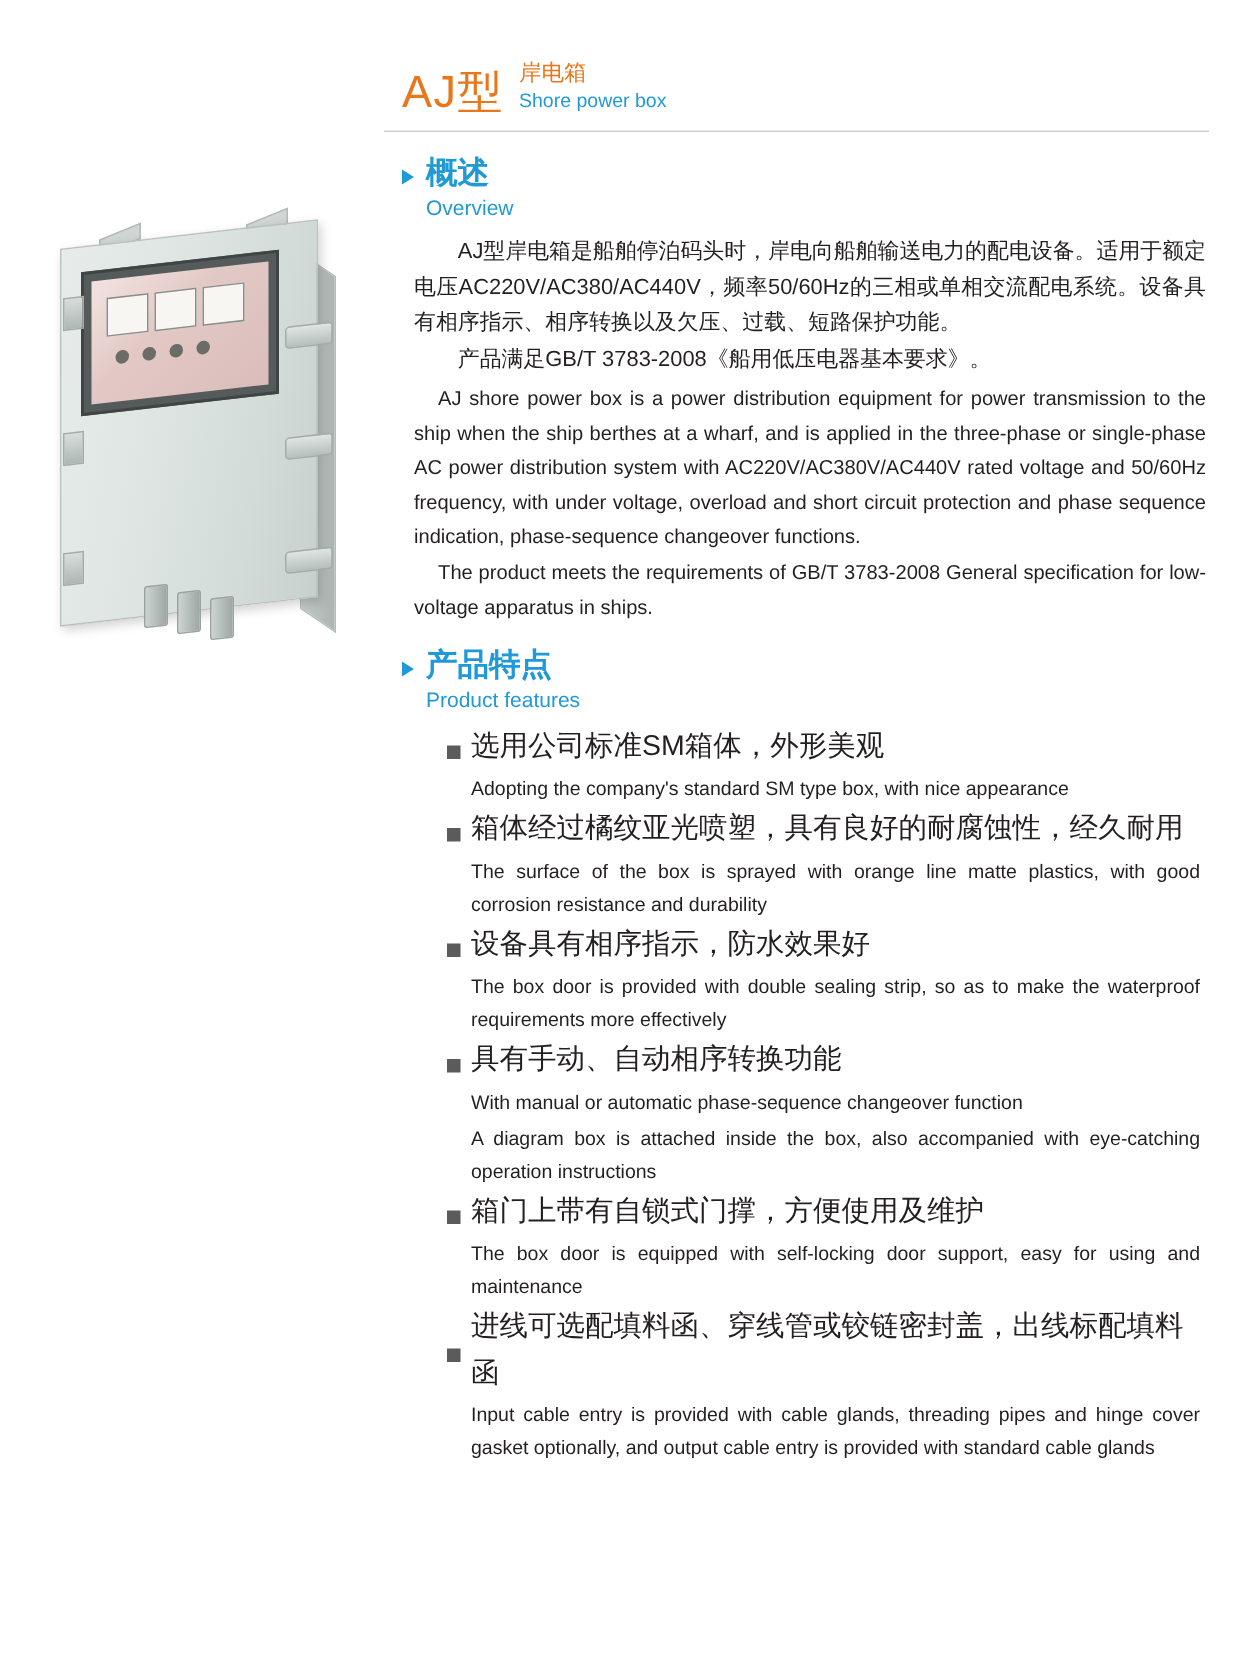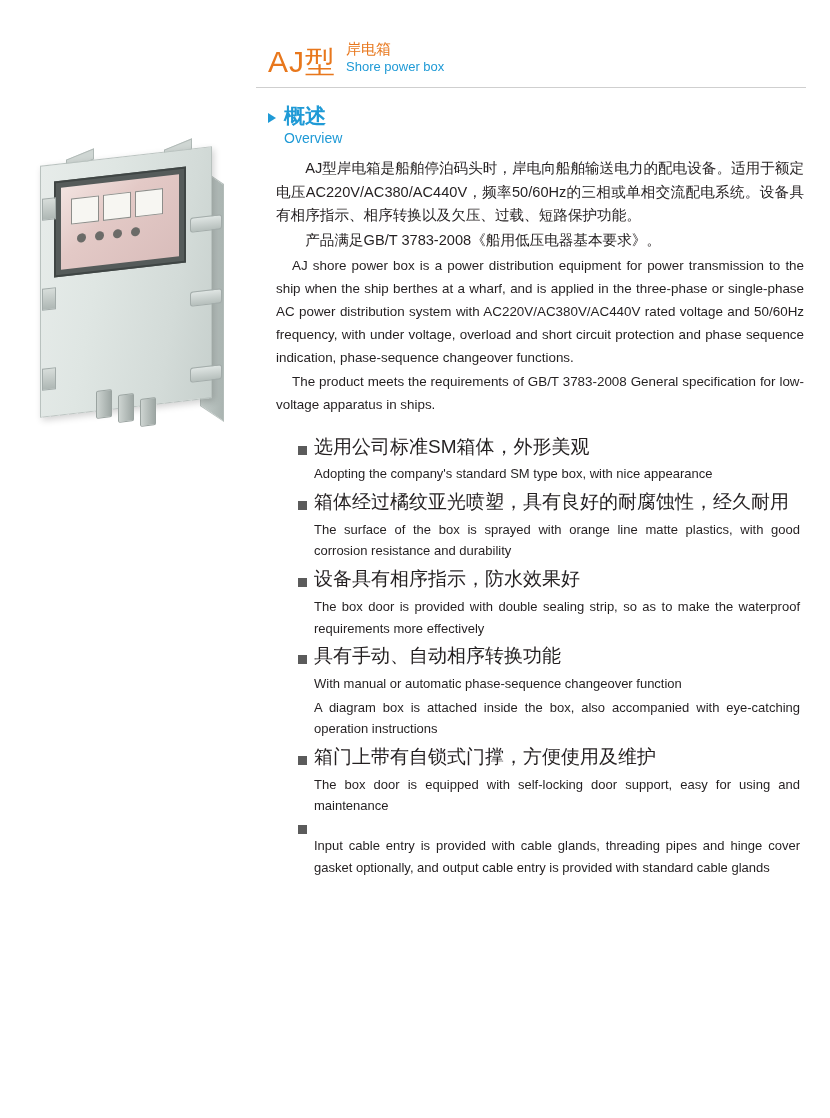--- a/index.html
+++ b/index.html
@@ -315,20 +315,27 @@
       </div>
       <div class="body">
         <p class="cn indent">AJ型岸电箱是船舶停泊码头时，岸电向船舶输送电力的配电设备。适用于额定电压AC220V/AC380/AC440V，频率50/60Hz的三相或单相交流配电系统。设备具有相序指示、相序转换以及欠压、过载、短路保护功能。</p>
         <p class="cn indent">产品满足GB/T 3783-2008《船用低压电器基本要求》。</p>
         <p class="en indent-en">AJ shore power box is a power distribution equipment for power transmission to the ship when the ship berthes at a wharf, and is applied in the three-phase or single-phase AC power distribution system with AC220V/AC380V/AC440V rated voltage and 50/60Hz frequency, with under voltage, overload and short circuit protection and phase sequence indication, phase-sequence changeover functions.</p>
         <p class="en indent-en">The product meets the requirements of GB/T 3783-2008 General specification for low-voltage apparatus in ships.</p>
       </div>
     </div>
 
     <div class="section">
+      <div class="section-head">
+        <div class="tri"></div>
+        <div class="head-text">
+          <div class="cn">产品特点</div>
+          <div class="en">Product features</div>
+        </div>
+      </div>
       <div class="features">
 
         <div class="feature">
           <div class="feature-cn">
             <span class="bullet"></span>
             <span>选用公司标准SM箱体，外形美观</span>
           </div>
           <div class="feature-en">Adopting the company's standard SM type box, with nice appearance</div>
         </div>
 
@@ -364,20 +371,21 @@
           <div class="feature-cn">
             <span class="bullet"></span>
             <span>箱门上带有自锁式门撑，方便使用及维护</span>
           </div>
           <div class="feature-en">The box door is equipped with self-locking door support, easy for using and maintenance</div>
         </div>
 
         <div class="feature">
           <div class="feature-cn">
             <span class="bullet"></span>
+            <span>进线可选配填料函、穿线管或铰链密封盖，出线标配填料函</span>
           </div>
           <div class="feature-en">Input cable entry is provided with cable glands, threading pipes and hinge cover gasket optionally, and output cable entry is provided with standard cable glands</div>
         </div>
 
       </div>
     </div>
 
   </div>
 </div>
 

